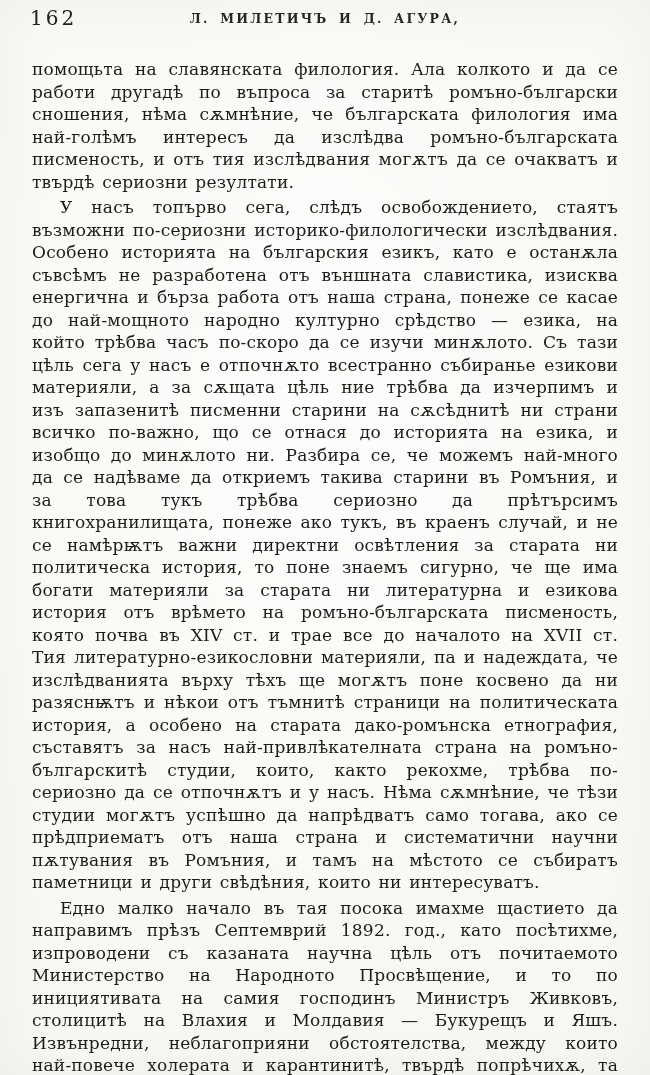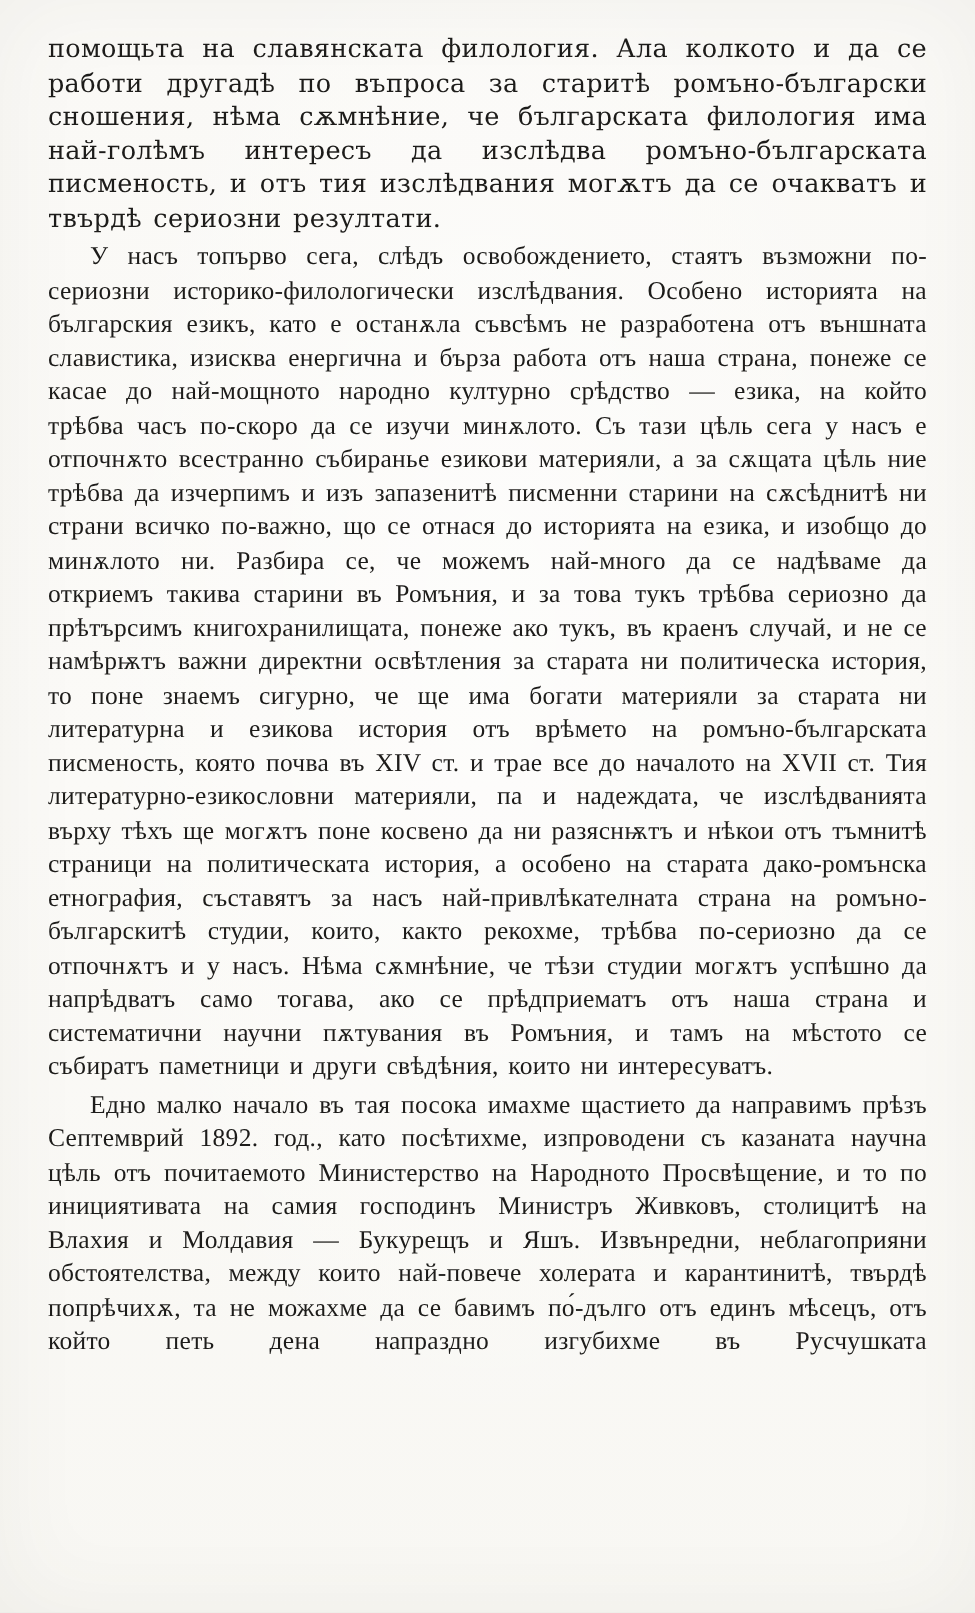--- a/index.html
+++ b/index.html
@@ -51,29 +51,32 @@
     line-height: 22.5px;
     text-align: justify;
     word-spacing: 2px;
     letter-spacing: 0.2px;
   }
   .text-block p {
     margin: 0 0 3px 0;
   }
   .text-block p.indent {
     text-indent: 28px;
-    font-family: Liberation Serif, serif;
   }
   .text-block p.continues {
     text-align-last: justify;
   }
 </style>
 </head>
 <body>
 
 <div class="page">
+  <div class="running-header">
+    <span class="page-number">162</span>
+    <span class="running-title">Л. МИЛЕТИЧЪ И Д. АГУРА,</span>
+  </div>
 
   <div class="text-block">
     <p>помощьта на славянската филология. Ала колкото и да се работи другадѣ по въпроса за старитѣ ромъно-български сношения, нѣма сѫмнѣние, че българската филология има най-голѣмъ интересъ да изслѣдва ромъно-българската писменость, и отъ тия изслѣдвания могѫтъ да се очакватъ и твърдѣ сериозни резултати.</p>
     <p class="indent">У насъ топърво сега, слѣдъ освобождението, стаятъ възможни по-сериозни историко-филологически изслѣдвания. Особено историята на българския езикъ, като е останѫла съвсѣмъ не разработена отъ външната славистика, изисква енергична и бърза работа отъ наша страна, понеже се касае до най-мощното народно културно срѣдство — езика, на който трѣбва часъ по-скоро да се изучи минѫлото. Съ тази цѣль сега у насъ е отпочнѫто всестранно събиранье езикови материяли, а за сѫщата цѣль ние трѣбва да изчерпимъ и изъ запазенитѣ писменни старини на сѫсѣднитѣ ни страни всичко по-важно, що се отнася до историята на езика, и изобщо до минѫлото ни. Разбира се, че можемъ най-много да се надѣваме да откриемъ такива старини въ Ромъния, и за това тукъ трѣбва сериозно да прѣтърсимъ книгохранилищата, понеже ако тукъ, въ краенъ случай, и не се намѣрѭтъ важни директни освѣтления за старата ни политическа история, то поне знаемъ сигурно, че ще има богати материяли за старата ни литературна и езикова история отъ врѣмето на ромъно-българската писменость, която почва въ XIV ст. и трае все до началото на XVII ст. Тия литературно-езикословни материяли, па и надеждата, че изслѣдванията върху тѣхъ ще могѫтъ поне косвено да ни разяснѭтъ и нѣкои отъ тъмнитѣ страници на политическата история, а особено на старата дако-ромънска етнография, съставятъ за насъ най-привлѣкателната страна на ромъно-българскитѣ студии, които, както рекохме, трѣбва по-сериозно да се отпочнѫтъ и у насъ. Нѣма сѫмнѣние, че тѣзи студии могѫтъ успѣшно да напрѣдватъ само тогава, ако се прѣдприематъ отъ наша страна и систематични научни пѫтувания въ Ромъния, и тамъ на мѣстото се събиратъ паметници и други свѣдѣния, които ни интересуватъ.</p>
     <p class="indent continues">Едно малко начало въ тая посока имахме щастието да направимъ прѣзъ Септемврий 1892. год., като посѣтихме, изпроводени съ казаната научна цѣль отъ почитаемото Министерство на Народното Просвѣщение, и то по инициятивата на самия господинъ Министръ Живковъ, столицитѣ на Влахия и Молдавия — Букурещъ и Яшъ. Извънредни, неблагоприяни обстоятелства, между които най-повече холерата и карантинитѣ, твърдѣ попрѣчихѫ, та не можахме да се бавимъ по́-дълго отъ единъ мѣсецъ, отъ който петь дена напраздно изгубихме въ Русчушката</p>
   </div>
 </div>
 
 </body></html>

